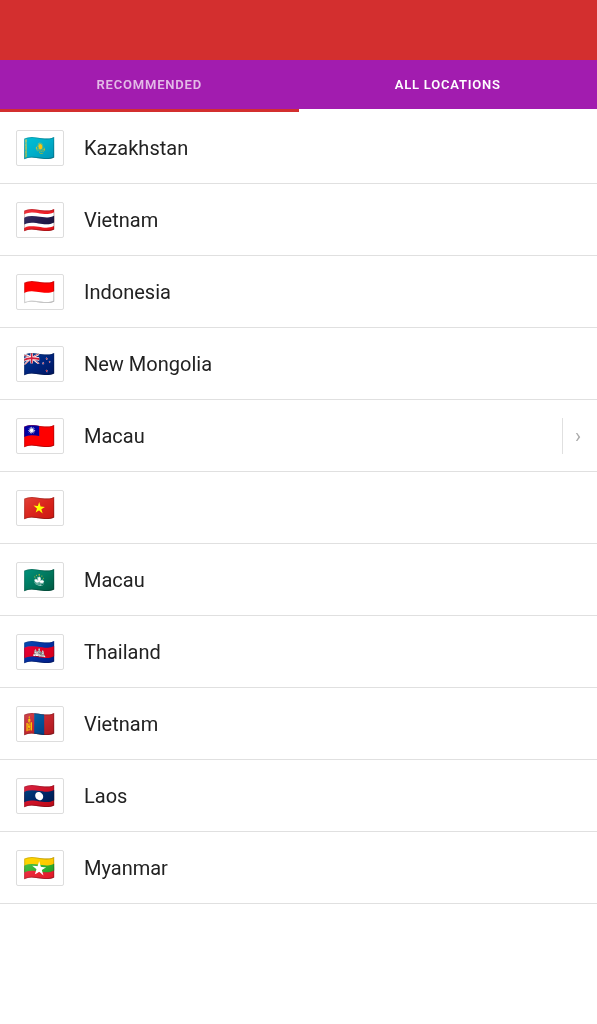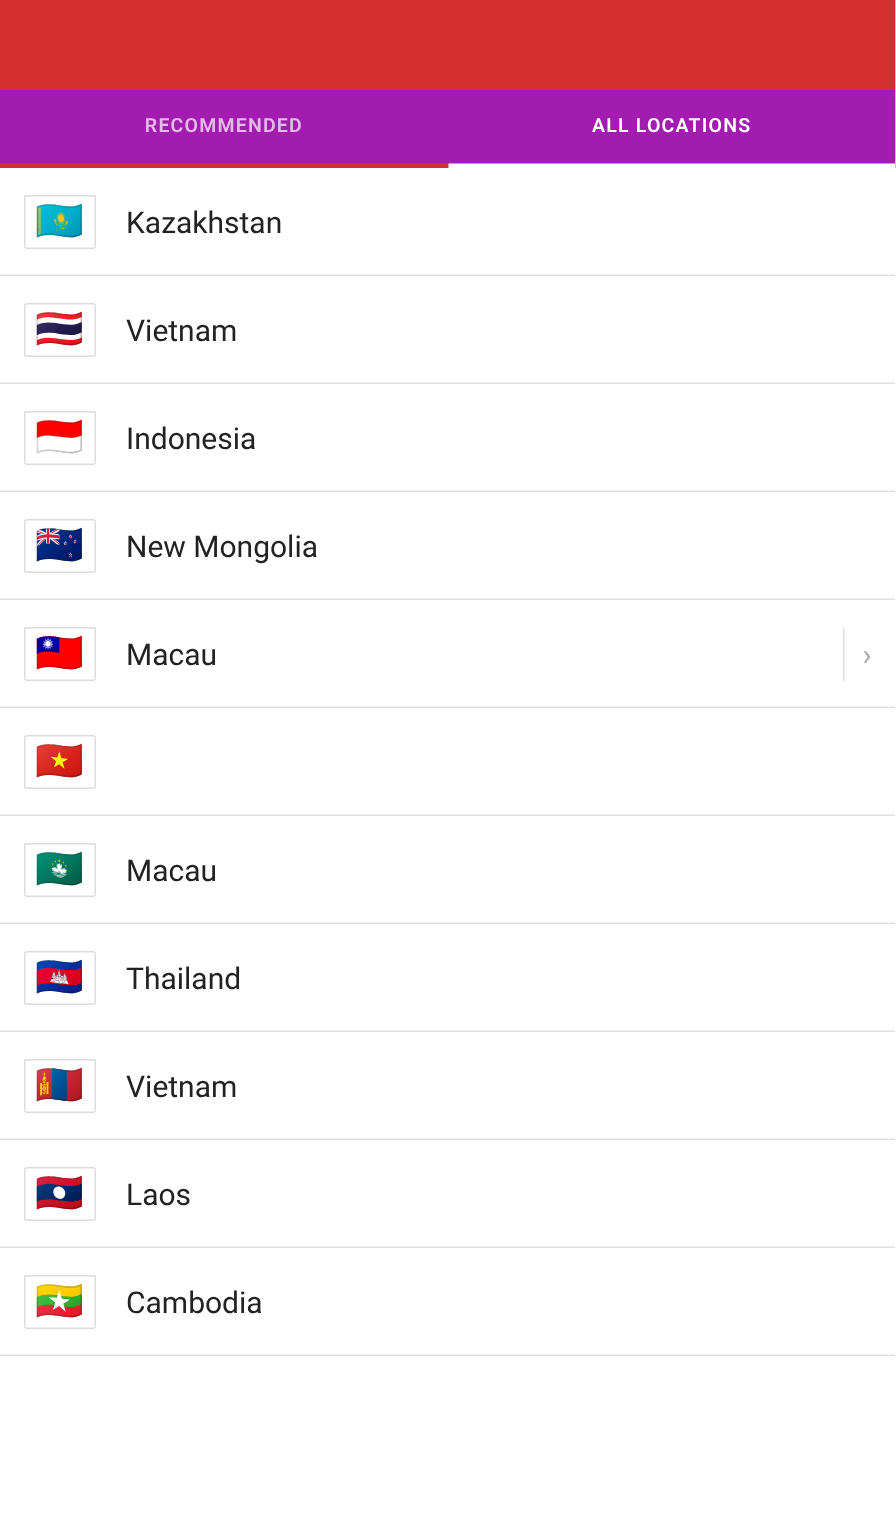--- a/index.html
+++ b/index.html
@@ -157,15 +157,15 @@
     <div class="location-item">
       <div class="flag">🇲🇳</div>
       <div class="location-name">Vietnam</div>
     </div>
     <div class="location-item">
       <div class="flag">🇱🇦</div>
       <div class="location-name">Laos</div>
     </div>
     <div class="location-item">
       <div class="flag">🇲🇲</div>
-      <div class="location-name">Cambodia</div>
+      <div class="location-name">Myanmar</div>
     </div>
   </div>
 
 </body></html>

